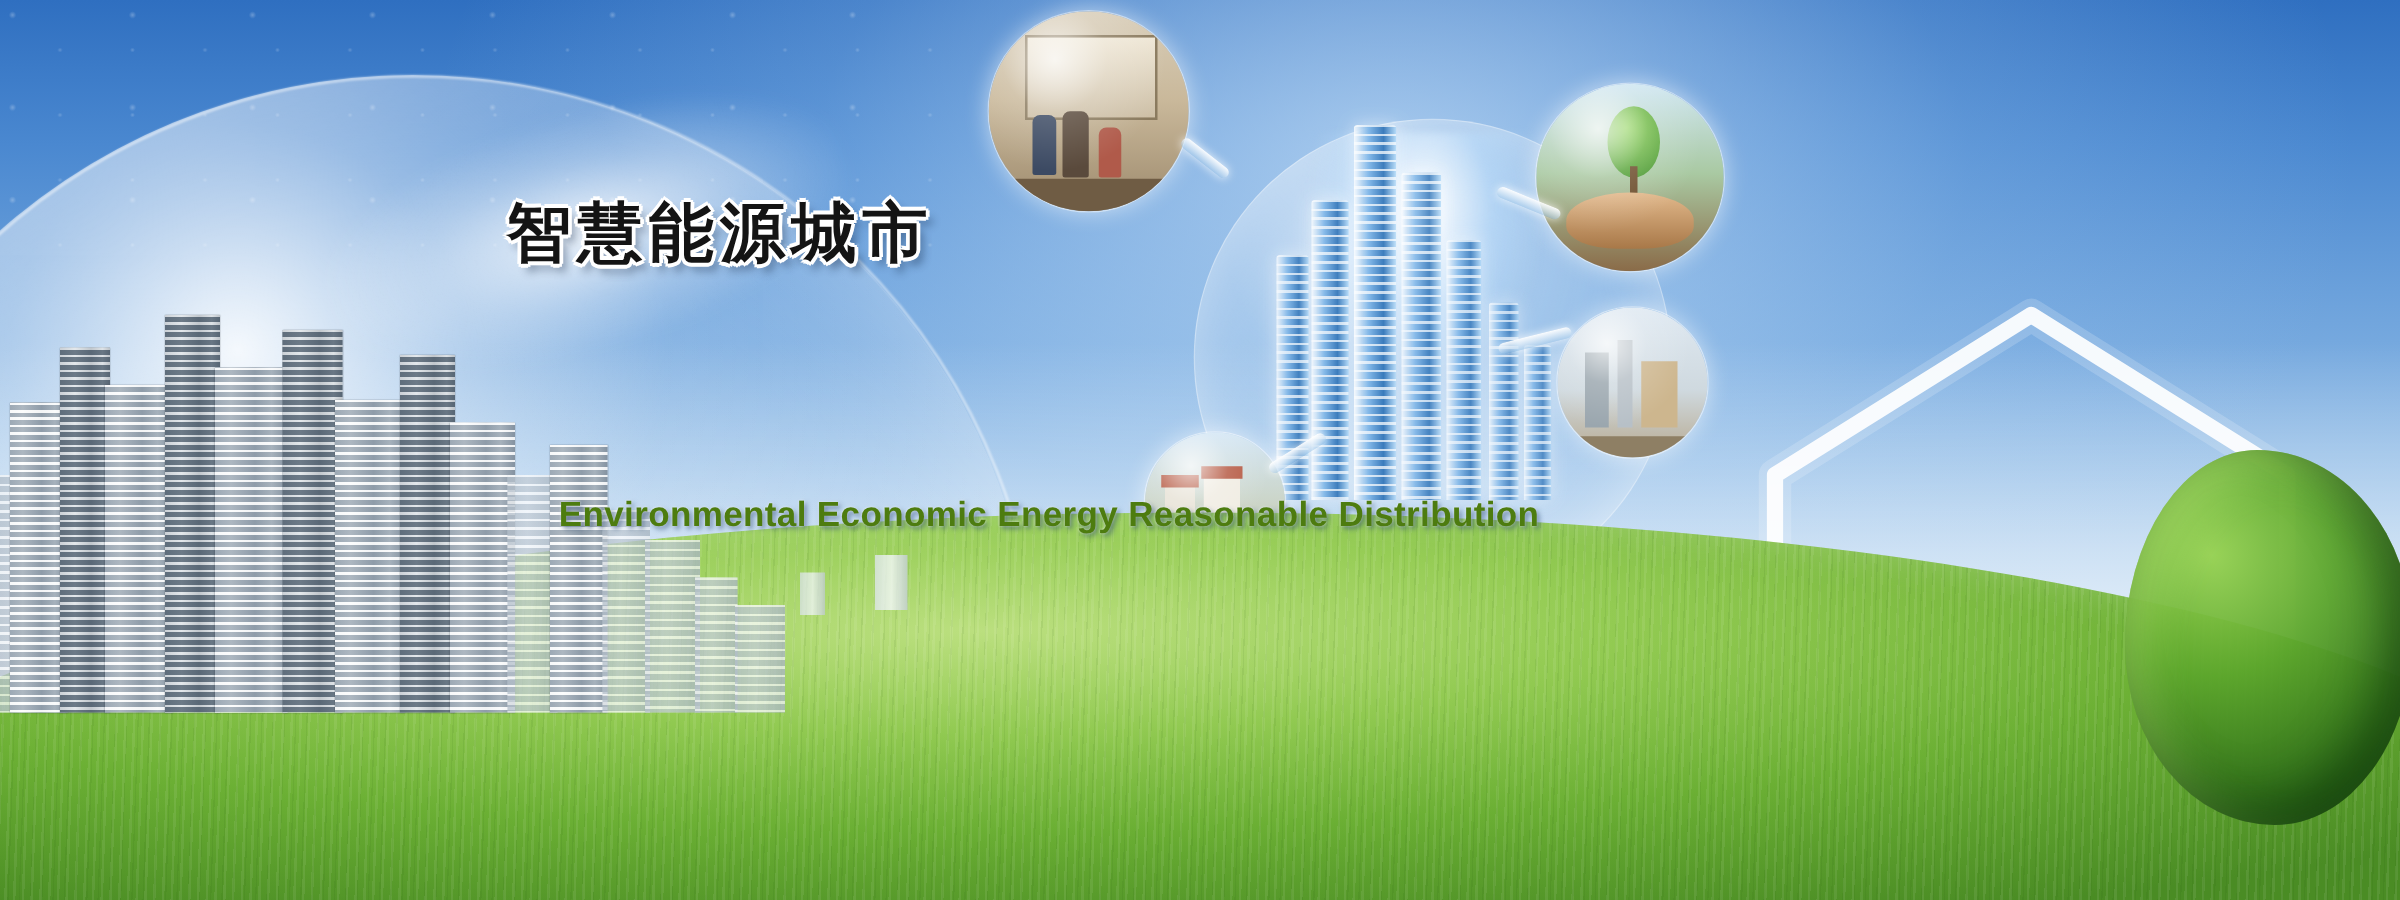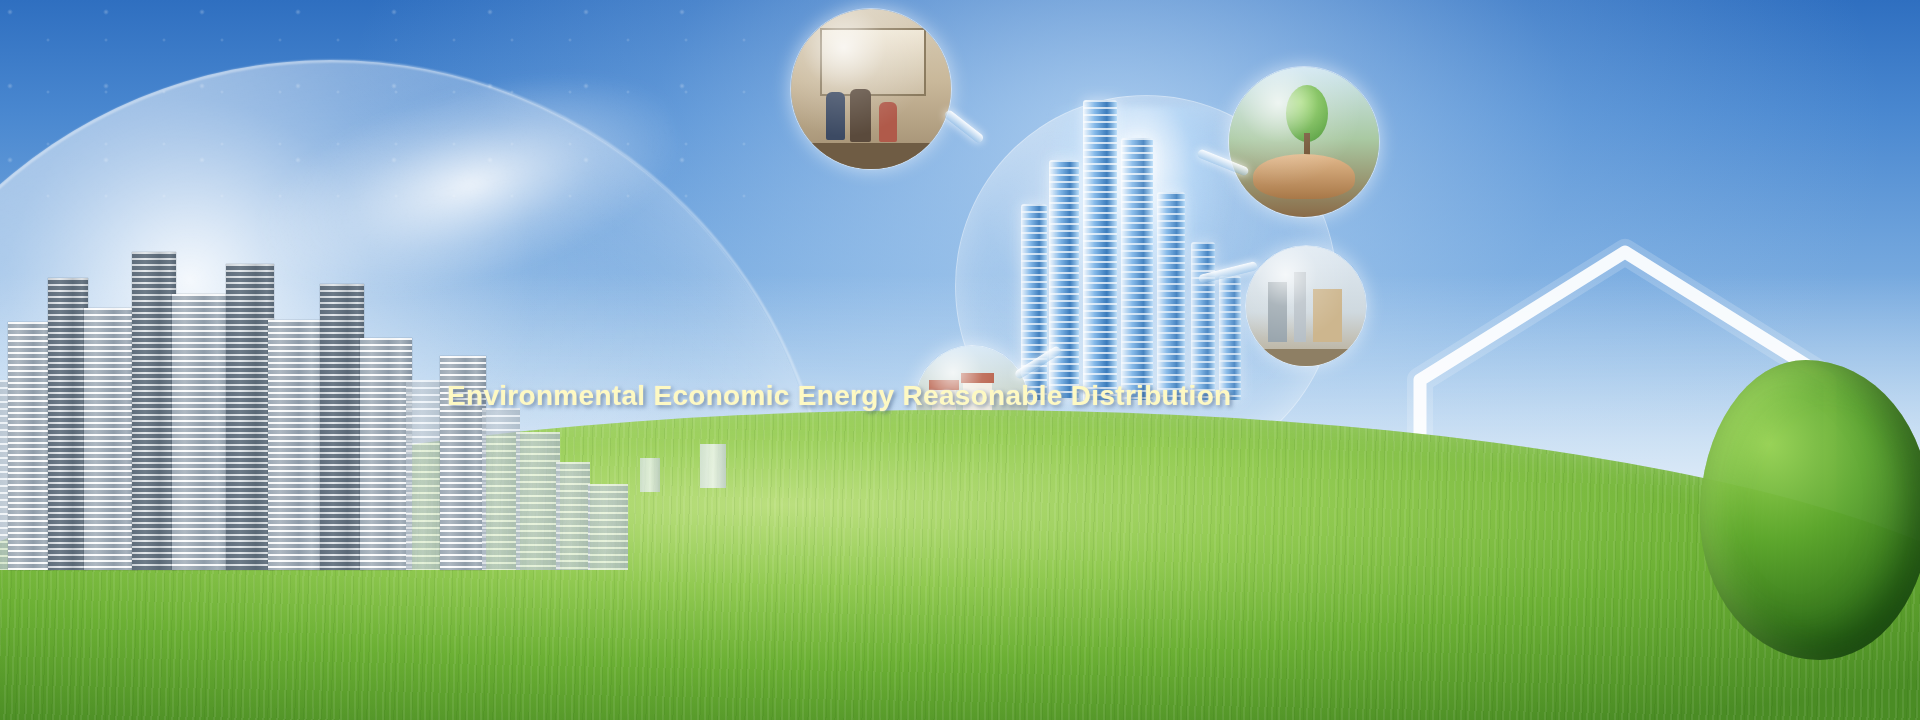--- a/index.html
+++ b/index.html
@@ -137,22 +137,22 @@
       5px 6px 8px rgba(20,40,70,.45);
     white-space:nowrap;
   }
   .txt-en1{
     position:absolute;left:447px;top:350px;
     font-size:30px;font-weight:700;letter-spacing:.5px;color:#ffffff;
     text-shadow:2px 2px 4px rgba(40,70,110,.55), 0 0 2px rgba(255,255,255,.9);
     white-space:nowrap;
   }
   .txt-en2{
-    position:absolute;left:447px;top:380px;
-    font-size:28px;font-weight:700;letter-spacing:.3px;color:#fef9c3;
+    position:absolute;left:447px;top:396px;
+    font-size:28px;font-weight:700;letter-spacing:.3px;color:#4d7c0f;
     text-shadow:2px 2px 4px rgba(40,70,110,.55), 0 0 2px rgba(255,255,255,.9);
     white-space:nowrap;
   }
 </style>
 </head>
 <body>
 
 <div id="stage">
 
   <div class="sky"></div>
@@ -257,15 +257,16 @@
 
   <div style="position:absolute;left:700px;bottom:232px;width:26px;height:44px;opacity:.8;
       background:linear-gradient(90deg,#dde5ea,#f4f8fa,#c4ced6);"></div>
   <div style="position:absolute;left:640px;bottom:228px;width:20px;height:34px;opacity:.75;
       background:linear-gradient(90deg,#d8e1e7,#f0f5f8,#bfc9d1);"></div>
 
   <div class="tree">
     <div class="tree-canopy"></div>
   </div>
 
+  <div class="txt-cn-title">智慧能源城市</div>
   <div class="txt-en2">Environmental Economic  Energy Reasonable Distribution</div>
 
 </div>
 
 </body></html>

